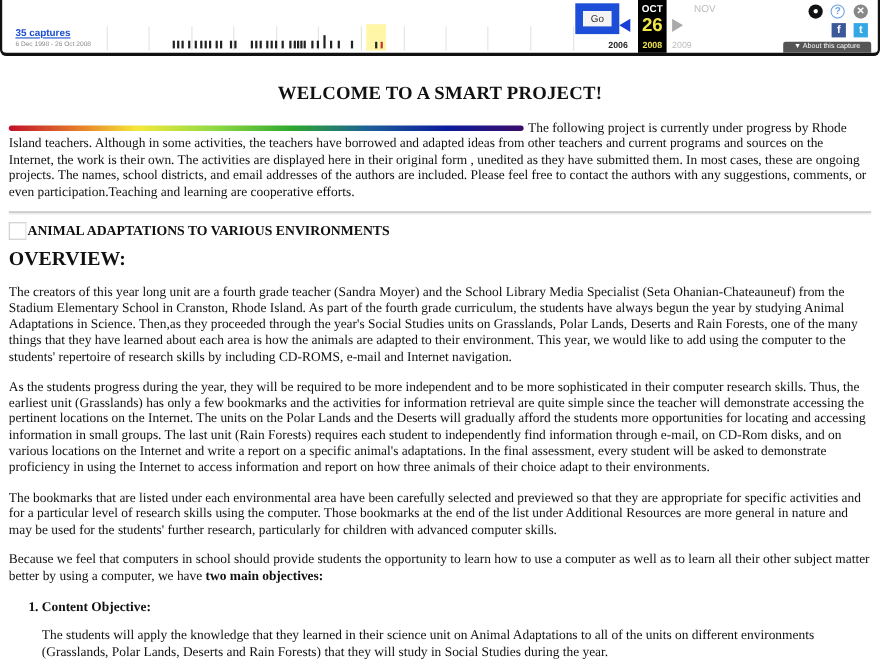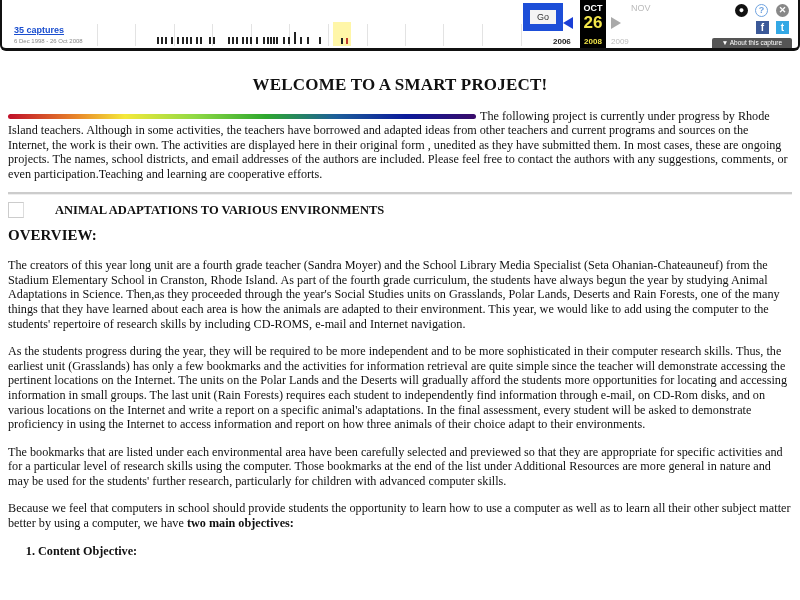--- a/index.html
+++ b/index.html
@@ -37,23 +37,23 @@
   #wm-tw { left: 774px; background: #33a8e5; }
   #wm-about { position: absolute; left: 710px; top: 38px; width: 80px; height: 10px; background: #555; color: #fff; font-size: 6.5px; line-height: 10px; text-align: center; border-radius: 2px 2px 0 0; }
 
   
   #content { position: absolute; left: 8px; top: 68px; width: 784px; font-size: 12.2px; line-height: 14.6px; }
   #page-title { text-align: center; font-size: 17px; font-weight: bold; margin: 10px 0 16px 0; letter-spacing: 0.2px; }
   #rainbow { display: inline-block; width: 468px; height: 5px; border-radius: 3px; vertical-align: middle; margin-right: 4px; background: linear-gradient(to right, #c0102a 0%, #e9892a 15%, #f4e93a 25%, #8fd944 40%, #2ea82e 55%, #1d5f9a 70%, #0b1b9b 85%, #3a0c6a 100%); }
   p { margin: 0 0 13px 0; }
   #intro { margin-bottom: 5px; }
   #divider { height: 0; border: 0; border-top: 2px solid #ccc; border-bottom: 1px solid #eee; margin: 10px 0 7px 0; }
-  #section-heading { font-weight: bold; font-size: 12.5px; margin: 0 0 10px 0; display: flex; align-items: flex-end; gap: 30px; }
+  #section-heading { font-weight: bold; font-size: 12.5px; margin: 0 0 10px 0; display: flex; align-items: flex-end; }
   #broken-img { display: inline-block; width: 14px; height: 14px; border: 1px solid #ccc; border-right-color: #ddd; margin-right: 1px; }
-  #overview-heading { font-size: 15px; font-weight: bold; margin: 0 0 16px 0; }
+  #overview-heading { font-size: 18px; font-weight: bold; margin: 0 0 16px 0; }
   #obj-list { margin: 0; padding-left: 30px; }
   #obj-list li { font-weight: bold; margin-bottom: 12px; }
   .obj-body { font-weight: normal; margin: 12px 0 0 0; }
 </style>
 </head>
 <body>
 
 <div id="wm-toolbar">
   <div id="wm-go">Go</div>
   <div id="wm-captures">35 captures</div>
@@ -135,15 +135,16 @@
     <span>ANIMAL ADAPTATIONS TO VARIOUS ENVIRONMENTS</span>
   </div>
   <div id="overview-heading">OVERVIEW:</div>
   <p>The creators of this year long unit are a fourth grade teacher (Sandra Moyer) and the School Library Media Specialist (Seta Ohanian-Chateauneuf) from the Stadium Elementary School in Cranston, Rhode Island. As part of the fourth grade curriculum, the students have always begun the year by studying Animal Adaptations in Science. Then,as they proceeded through the year's Social Studies units on Grasslands, Polar Lands, Deserts and Rain Forests, one of the many things that they have learned about each area is how the animals are adapted to their environment. This year, we would like to add using the computer to the students' repertoire of research skills by including CD-ROMS, e-mail and Internet navigation.</p>
   <p>As the students progress during the year, they will be required to be more independent and to be more sophisticated in their computer research skills. Thus, the earliest unit (Grasslands) has only a few bookmarks and the activities for information retrieval are quite simple since the teacher will demonstrate accessing the pertinent locations on the Internet. The units on the Polar Lands and the Deserts will gradually afford the students more opportunities for locating and accessing information in small groups. The last unit (Rain Forests) requires each student to independently find information through e-mail, on CD-Rom disks, and on various locations on the Internet and write a report on a specific animal's adaptations. In the final assessment, every student will be asked to demonstrate proficiency in using the Internet to access information and report on how three animals of their choice adapt to their environments.</p>
   <p>The bookmarks that are listed under each environmental area have been carefully selected and previewed so that they are appropriate for specific activities and for a particular level of research skills using the computer. Those bookmarks at the end of the list under Additional Resources are more general in nature and may be used for the students' further research, particularly for children with advanced computer skills.</p>
   <p><span>Because we feel that computers in school should provide students the opportunity to learn how to use a computer as well as to learn all their other subject matter better by using a computer, we have </span><b>two main objectives:</b></p>
   <ol id="obj-list">
     <li>
       <span>Content Objective:</span>
+      <p class="obj-body">The students will apply the knowledge that they learned in their science unit on Animal Adaptations to all of the units on different environments (Grasslands, Polar Lands, Deserts and Rain Forests) that they will study in Social Studies during the year.</p>
     </li>
   </ol>
 </div>
 
 </body></html>

